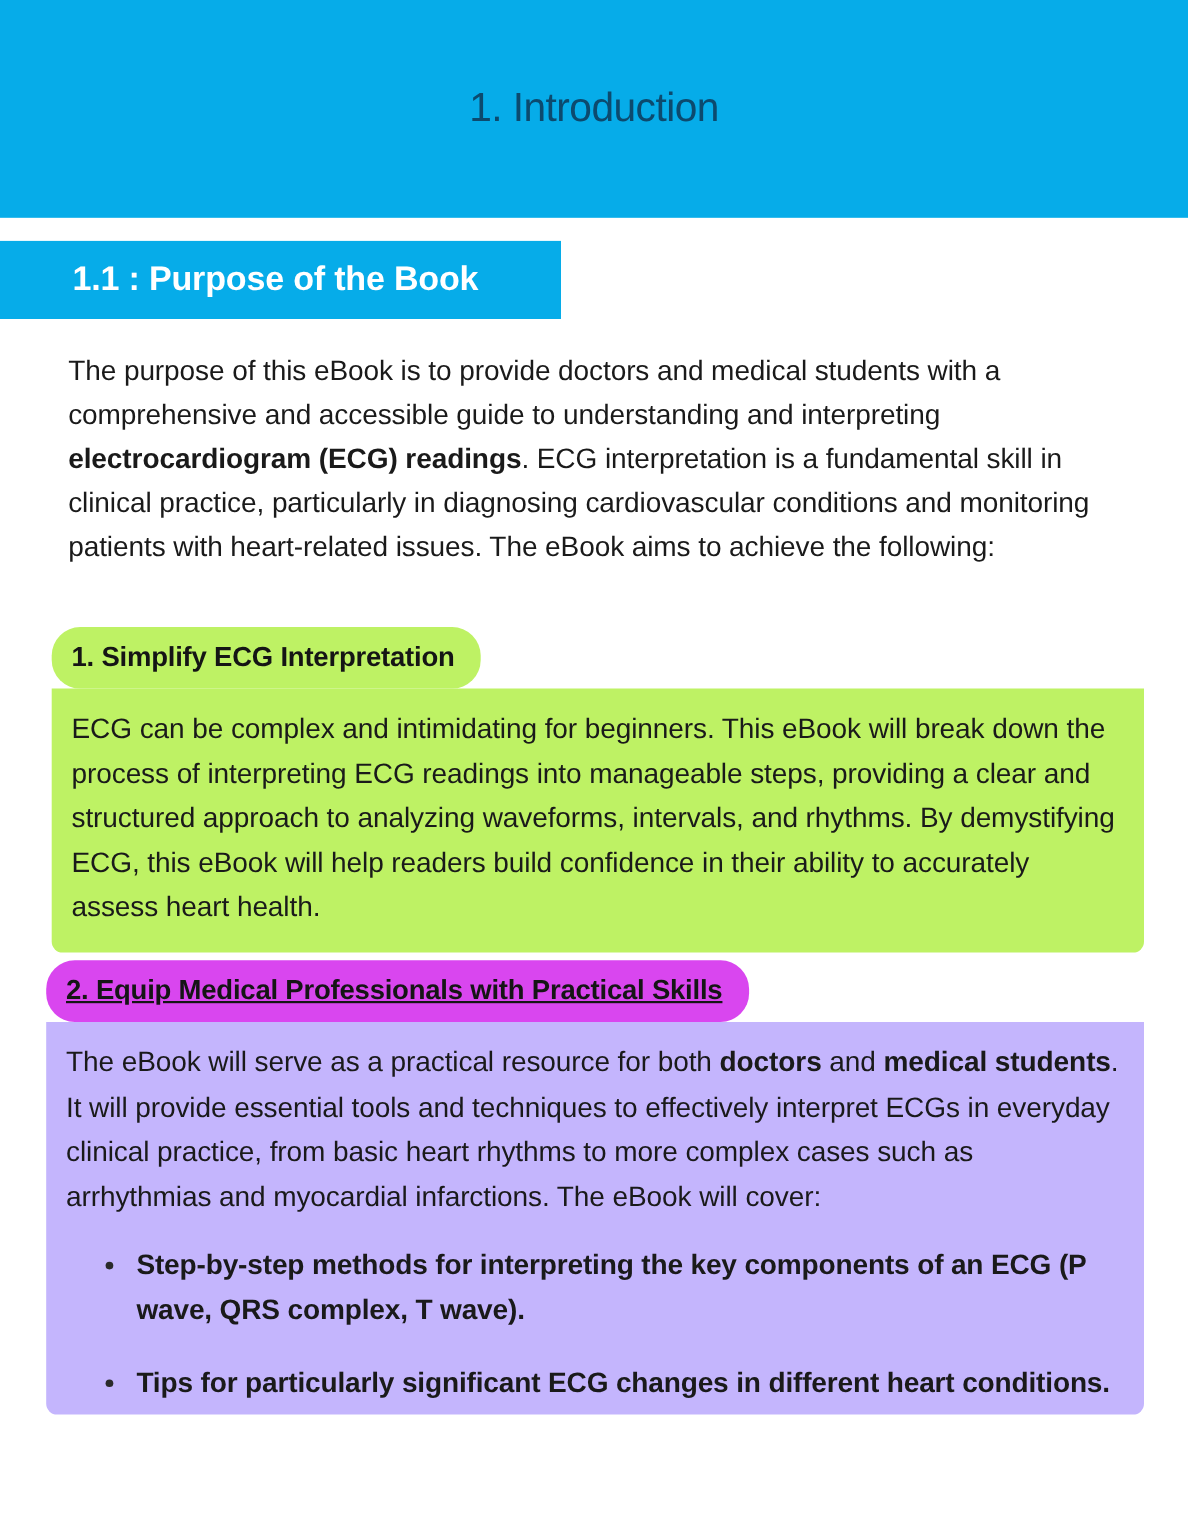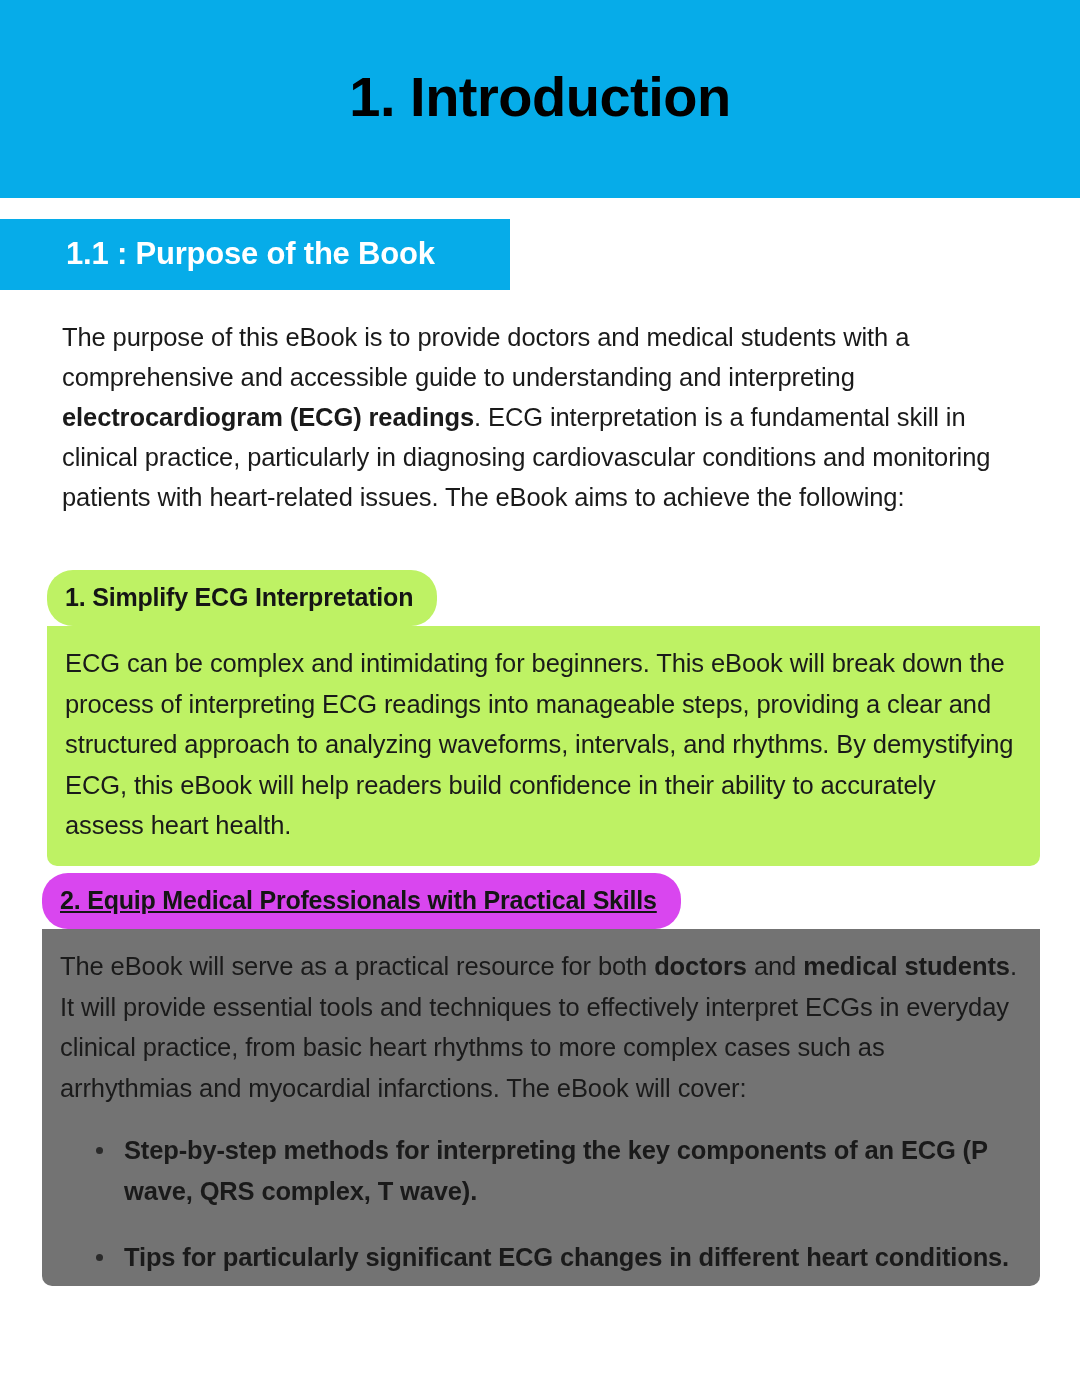--- a/index.html
+++ b/index.html
@@ -24,23 +24,23 @@
     left: 0;
     top: 0;
     width: 1080px;
     height: 198px;
     background: #06ace9;
     display: flex;
     align-items: center;
     justify-content: center;
   }
   .chapter-title {
-    font-size: 56px;
-    font-weight: 700;
-    color: #000000;
+    font-size: 37px;
+    font-weight: 400;
+    color: #0c4a6e;
     letter-spacing: -0.5px;
     line-height: 1;
     margin: 0;
     padding-bottom: 4px;
   }
 
   
   .section-bar {
     position: absolute;
     left: 0;
@@ -115,21 +115,21 @@
   #callout-equip {
     left: 42px;
     top: 873px;
     width: 998px;
   }
   #callout-equip .callout-pill {
     background: #d946ef;
     text-decoration: underline;
   }
   #callout-equip .callout-body {
-    background: #737373;
+    background: #c4b5fd;
     padding-bottom: 8px;
   }
 
   
   .bullet-list {
     list-style: none;
     margin: 22px 0 0 0;
     padding: 0 10px 0 36px;
     font-weight: bold;
   }

